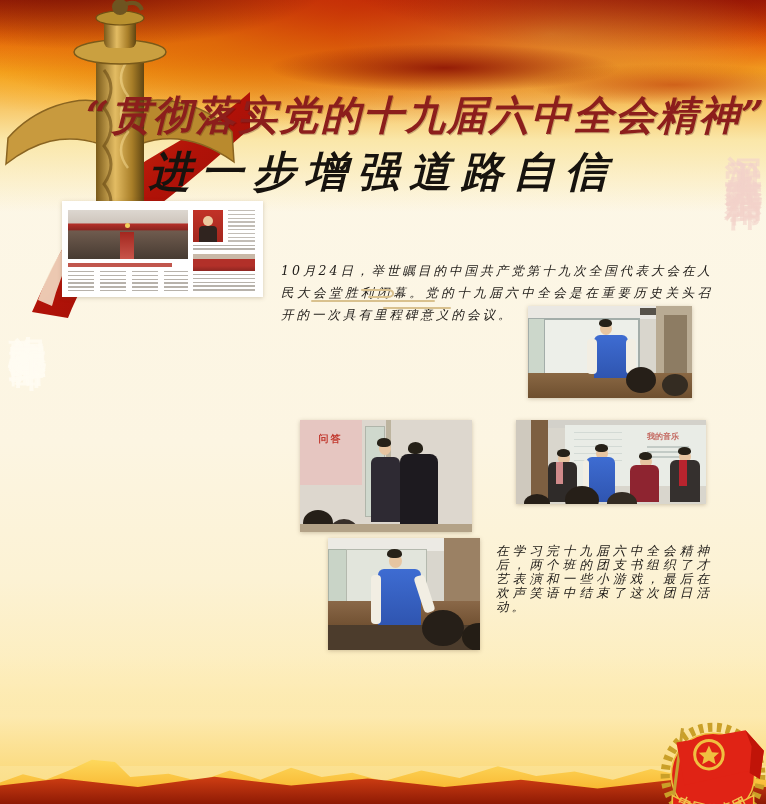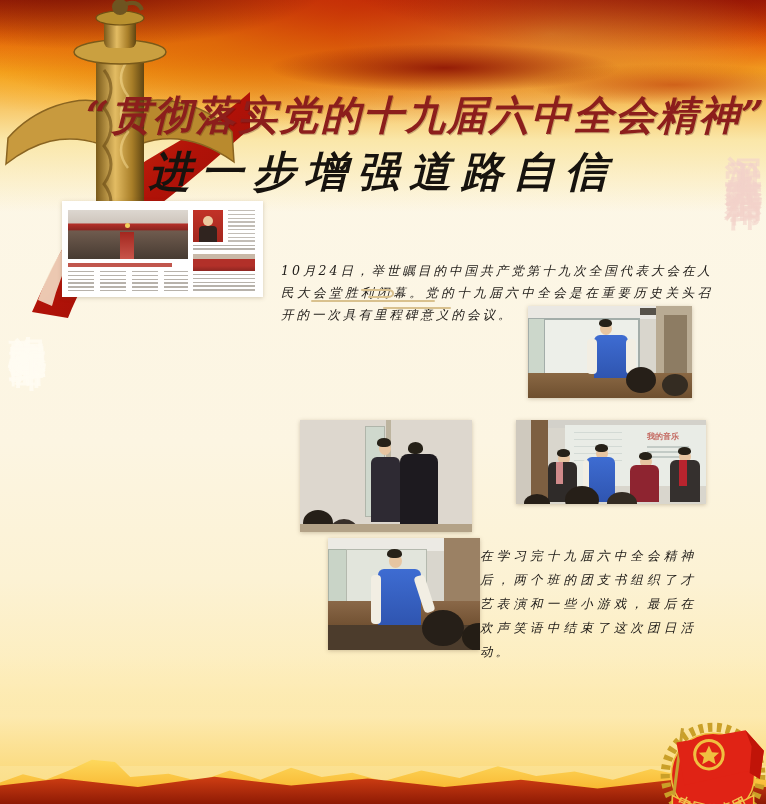--- a/index.html
+++ b/index.html
@@ -38,21 +38,21 @@
   .wm-right{right:2px;top:126px;font-size:37px;line-height:40px;color:rgba(242,210,202,.62);letter-spacing:3px;}
   .wm-left{left:8px;top:306px;font-size:37px;line-height:40px;color:rgba(255,252,242,.85);letter-spacing:2px;}
   
   .para{
     font-style:italic;color:#1d1a17;text-align:justify;
     font-size:12.5px;letter-spacing:3px;line-height:20px;margin:0;
   }
   .p1{left:281px;top:224px;width:432px;line-height:22px;margin-top:36px;}
   .p2{left:62px;top:317px;width:458px;}
   .p3{left:62px;top:420px;width:214px;}
-  .p4{left:480px;top:544px;width:216px;line-height:24px;}
+  .p4{left:496px;top:544px;width:216px;line-height:14px;}
   
   .news{left:62px;top:201px;width:201px;height:96px;background:#fff;box-shadow:0 1px 4px rgba(90,70,40,.25);}
   .news .mainphoto{position:absolute;left:6px;top:9px;width:120px;height:49px;
     background:linear-gradient(180deg,#ddd7d0 0%,#cfc6bd 26%,#b23029 29%,#8e2621 40%,#6f5b4e 43%,#473b32 100%);}
   .news .aisle{position:absolute;left:52px;top:22px;width:14px;height:27px;background:linear-gradient(180deg,#a3271f,#c8554a);}
   .news .emblem-dot{position:absolute;left:57px;top:13px;width:5px;height:5px;border-radius:50%;background:#f2cf5e;}
   .news .headline{position:absolute;left:6px;top:62px;width:104px;height:4px;background:rgba(178,44,32,.8);}
   .news .col{position:absolute;top:70px;width:26px;height:20px;
     background:repeating-linear-gradient(180deg,#b7b2ab 0 1.4px,rgba(0,0,0,0) 1.4px 3.8px);}
   .news .portrait{position:absolute;left:131px;top:9px;width:30px;height:32px;background:linear-gradient(180deg,#c23227 0%,#a3271e 100%);}
@@ -181,20 +181,23 @@
     <div class="hair" style="left:43.5%;top:14%;width:13px;height:8px;"></div>
     <div class="jacketblue" style="left:40%;top:32%;width:21%;height:46%;"></div>
     <div class="sleeve" style="left:36%;top:36%;width:6%;height:38%;"></div>
     <div class="sleeve" style="left:60%;top:36%;width:6%;height:38%;"></div>
     <div class="dk" style="left:60%;top:66%;width:30px;height:26px;"></div>
     <div class="dk" style="left:82%;top:74%;width:26px;height:22px;background:#342c22;"></div>
   </div>
 
   <div class="abs photo pb">
     <div style="left:0;top:0;width:100%;height:100%;background:#ddd7ce;"></div>
+    <div style="left:0;top:0;width:36%;height:58%;background:#e6c6c1;">
+      <span class="scrtext" style="left:30%;top:18%;font-size:10px;color:#c2392f;letter-spacing:2px;">问答</span>
+    </div>
     <div style="left:38%;top:5%;width:10%;height:80%;background:#cfd8cd;border:1px solid #b0b5aa;"></div>
     <div style="left:50%;top:0;width:3%;height:90%;background:#bdb49f;"></div>
     <div class="head" style="left:46%;top:20%;width:12px;height:13px;"></div>
     <div class="hair" style="left:45%;top:16%;width:14px;height:9px;"></div>
     <div style="left:41%;top:33%;width:17%;height:58%;border-radius:6px 6px 0 0;background:#2e2a33;"></div>
     <div class="hair" style="left:63%;top:20%;width:15px;height:12px;"></div>
     <div style="left:58%;top:30%;width:22%;height:64%;border-radius:8px 8px 0 0;background:#1d1a1f;"></div>
     <div class="dk" style="left:2%;top:80%;width:30px;height:26px;"></div>
     <div class="dk" style="left:18%;top:88%;width:26px;height:20px;background:#39302a;"></div>
     <div style="left:0;bottom:0;width:100%;height:7%;background:#b3a287;"></div>

